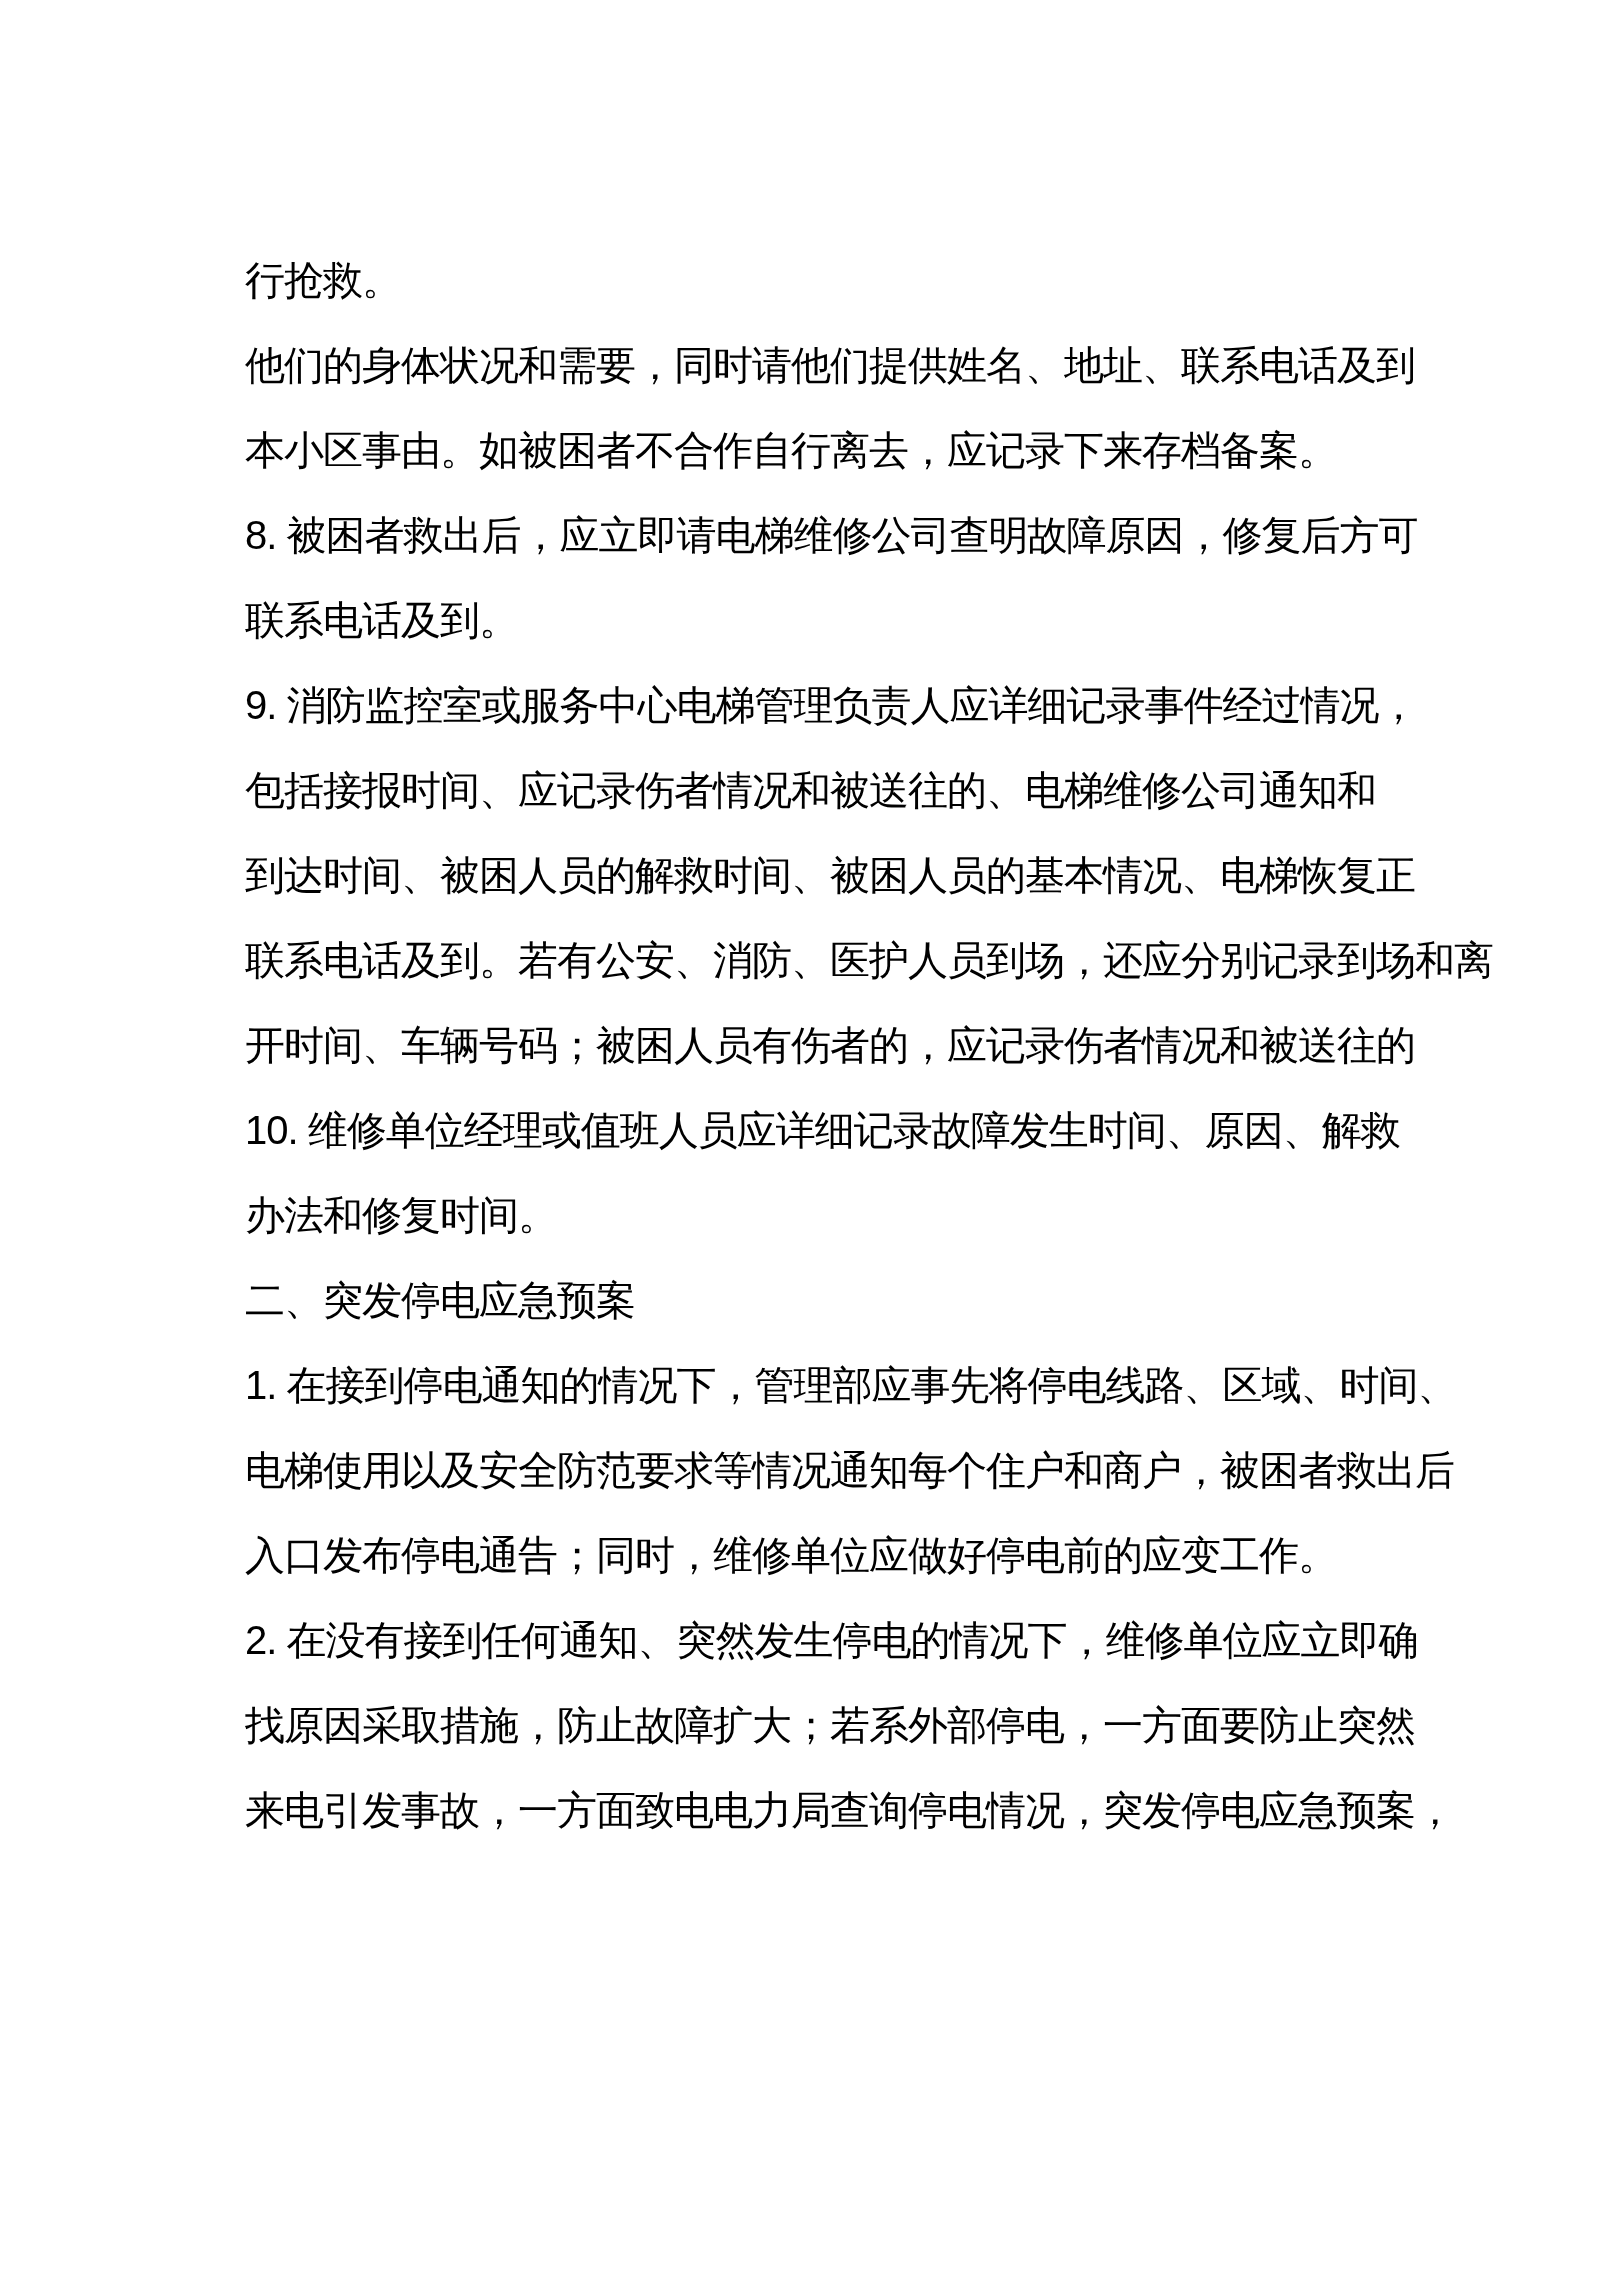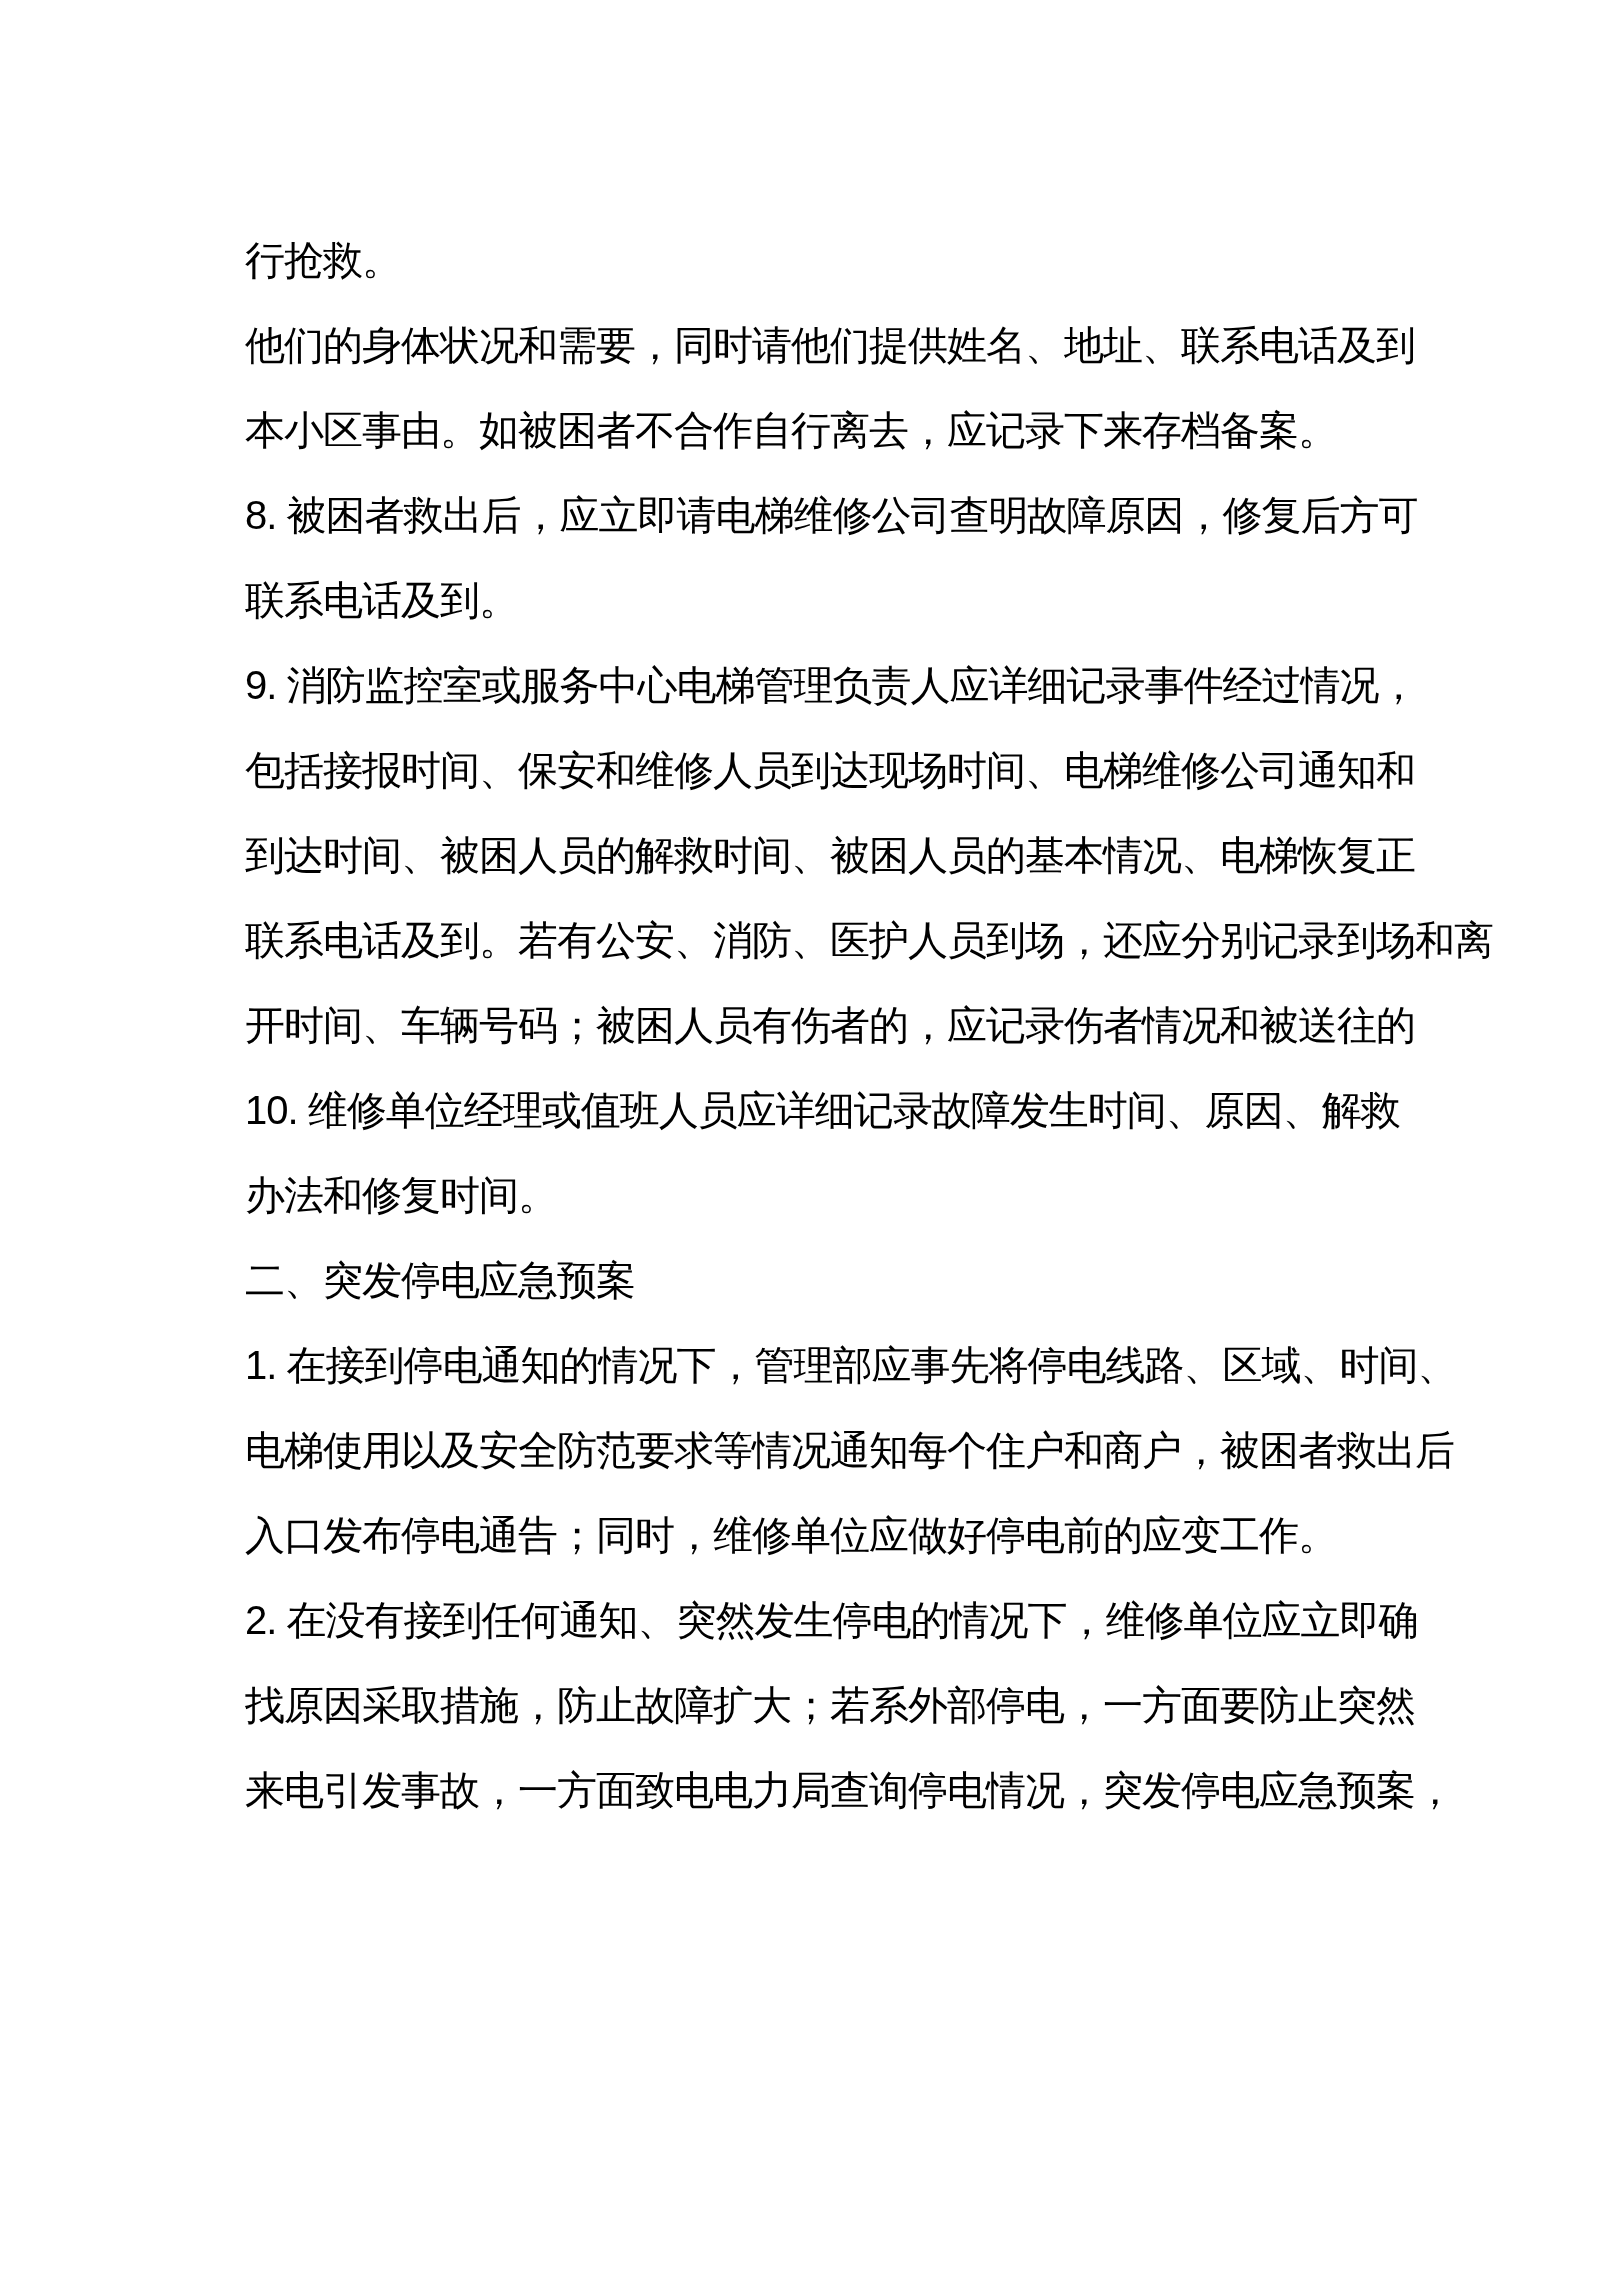--- a/index.html
+++ b/index.html
@@ -7,20 +7,21 @@
     padding: 0;
     background: #ffffff;
   }
   .page {
     position: relative;
     width: 1621px;
     height: 1867px;
     background: #ffffff;
     overflow: hidden;
     font-family: "Liberation Sans", sans-serif;
+    margin-top: 20px;
   }
   .textblock {
     position: absolute;
     left: 245px;
     top: 218px;
     width: 1225px;
   }
   .line {
     height: 85px;
     line-height: 85px;
@@ -35,21 +36,21 @@
 <body>
 
 <div class="page">
   <div class="textblock">
     <div class="line">行抢救。</div>
     <div class="line">他们的身体状况和需要，同时请他们提供姓名、地址、联系电话及到</div>
     <div class="line">本小区事由。如被困者不合作自行离去，应记录下来存档备案。</div>
     <div class="line">8. 被困者救出后，应立即请电梯维修公司查明故障原因，修复后方可</div>
     <div class="line">联系电话及到。</div>
     <div class="line">9. 消防监控室或服务中心电梯管理负责人应详细记录事件经过情况，</div>
-    <div class="line">包括接报时间、保安和维修人员到达现场时间、电梯维修公司通知和</div>
+    <div class="line">包括接报时间、应记录伤者情况和被送往的、电梯维修公司通知和</div>
     <div class="line">到达时间、被困人员的解救时间、被困人员的基本情况、电梯恢复正</div>
     <div class="line">联系电话及到。若有公安、消防、医护人员到场，还应分别记录到场和离</div>
     <div class="line">开时间、车辆号码；被困人员有伤者的，应记录伤者情况和被送往的</div>
     <div class="line">10. 维修单位经理或值班人员应详细记录故障发生时间、原因、解救</div>
     <div class="line">办法和修复时间。</div>
     <div class="line">二、突发停电应急预案</div>
     <div class="line">1. 在接到停电通知的情况下，管理部应事先将停电线路、区域、时间、</div>
     <div class="line">电梯使用以及安全防范要求等情况通知每个住户和商户，被困者救出后</div>
     <div class="line">入口发布停电通告；同时，维修单位应做好停电前的应变工作。</div>
     <div class="line">2. 在没有接到任何通知、突然发生停电的情况下，维修单位应立即确</div>

